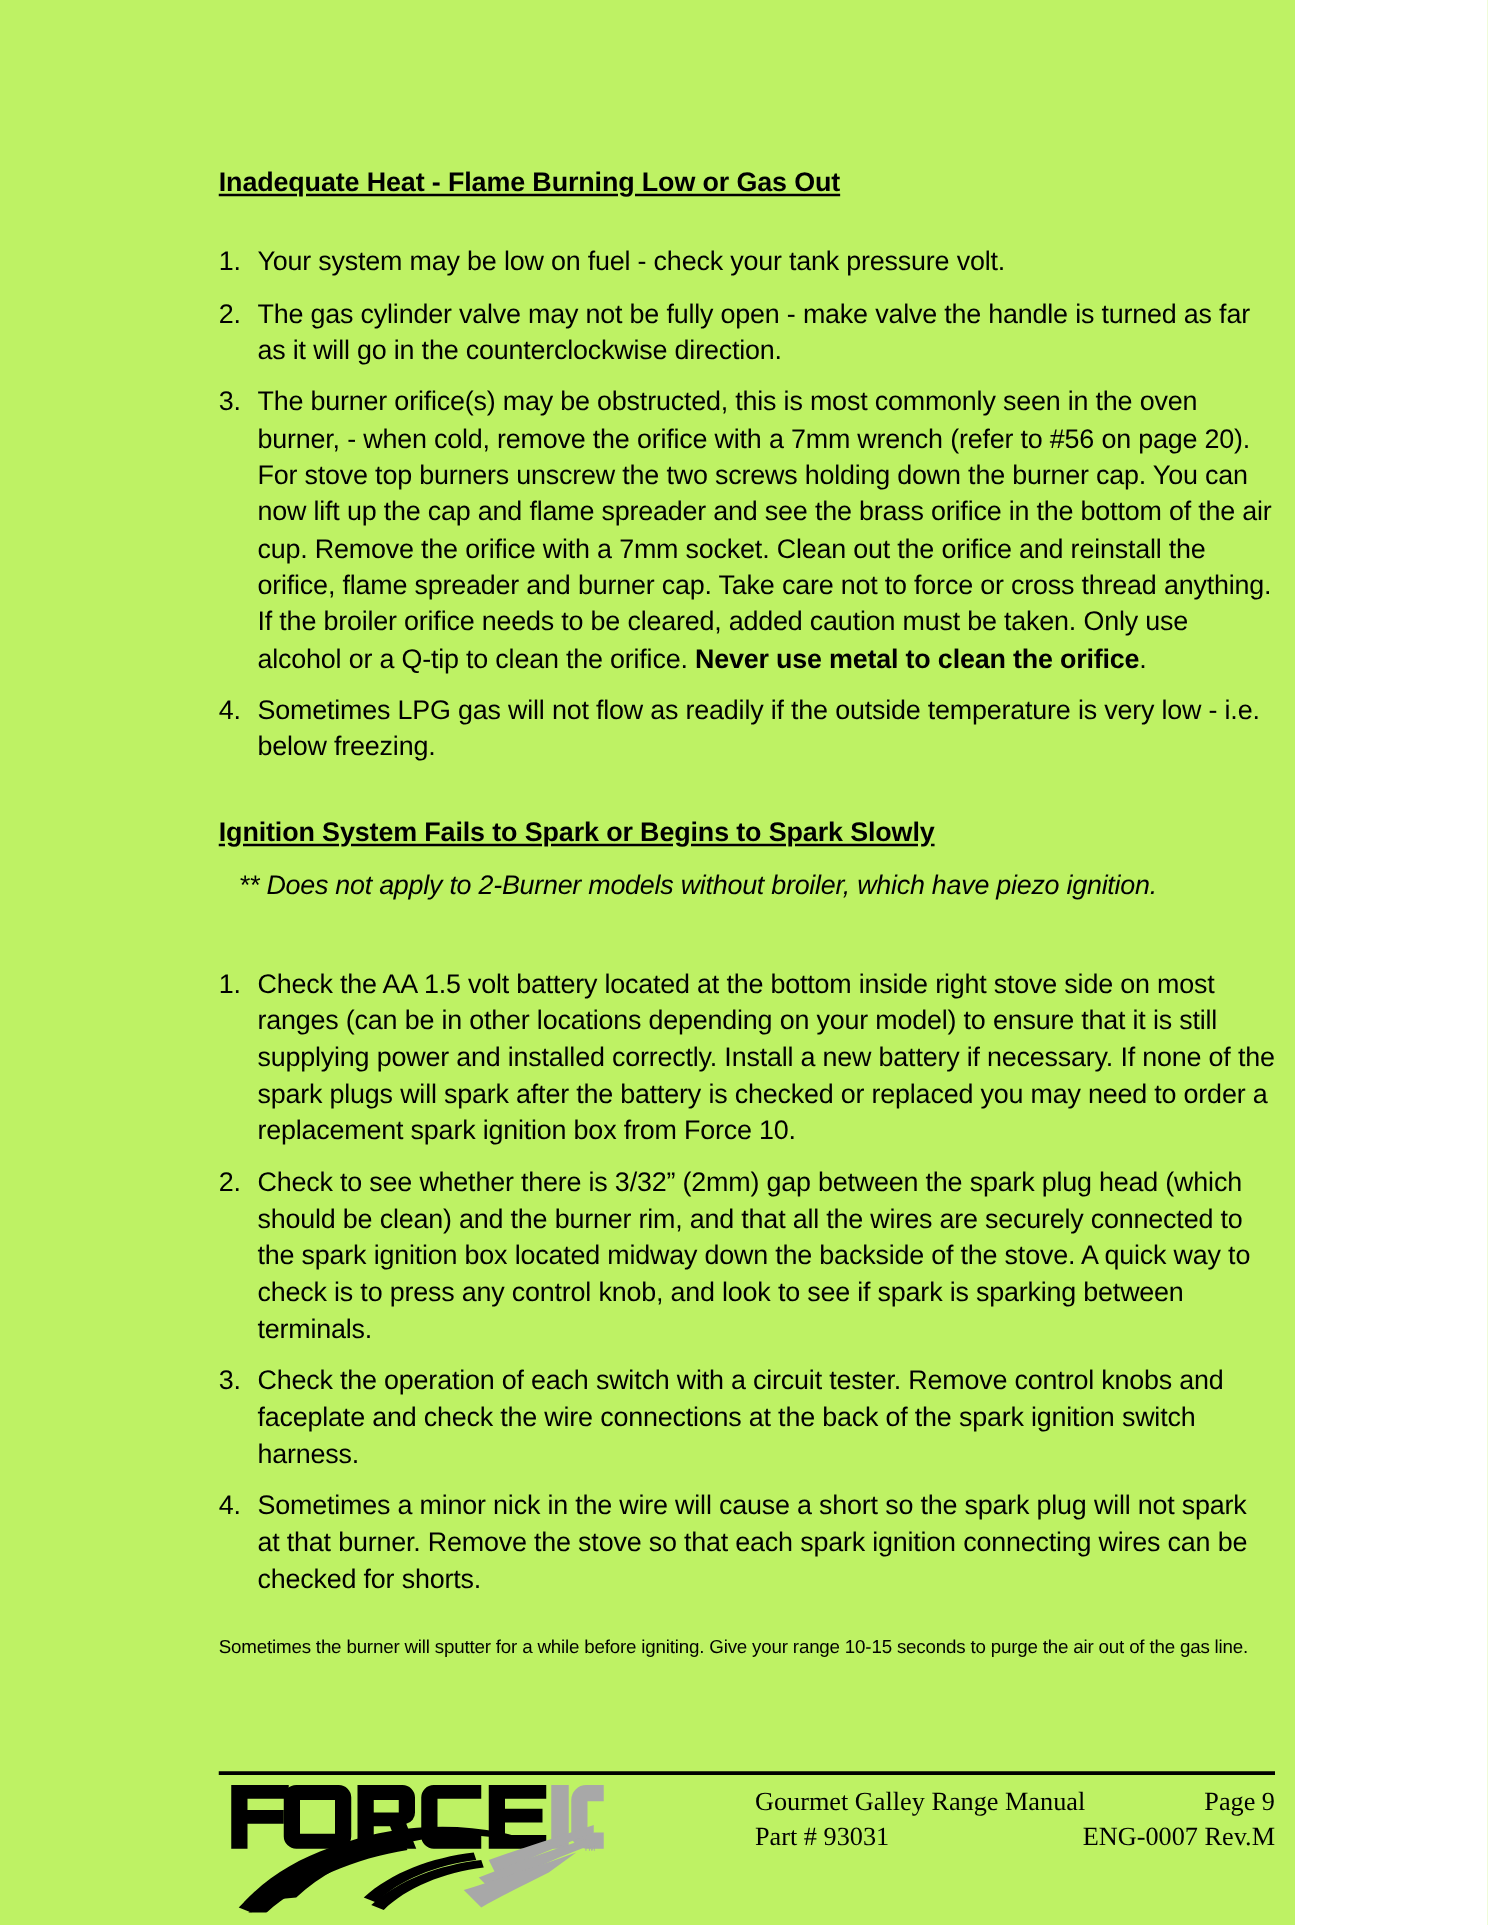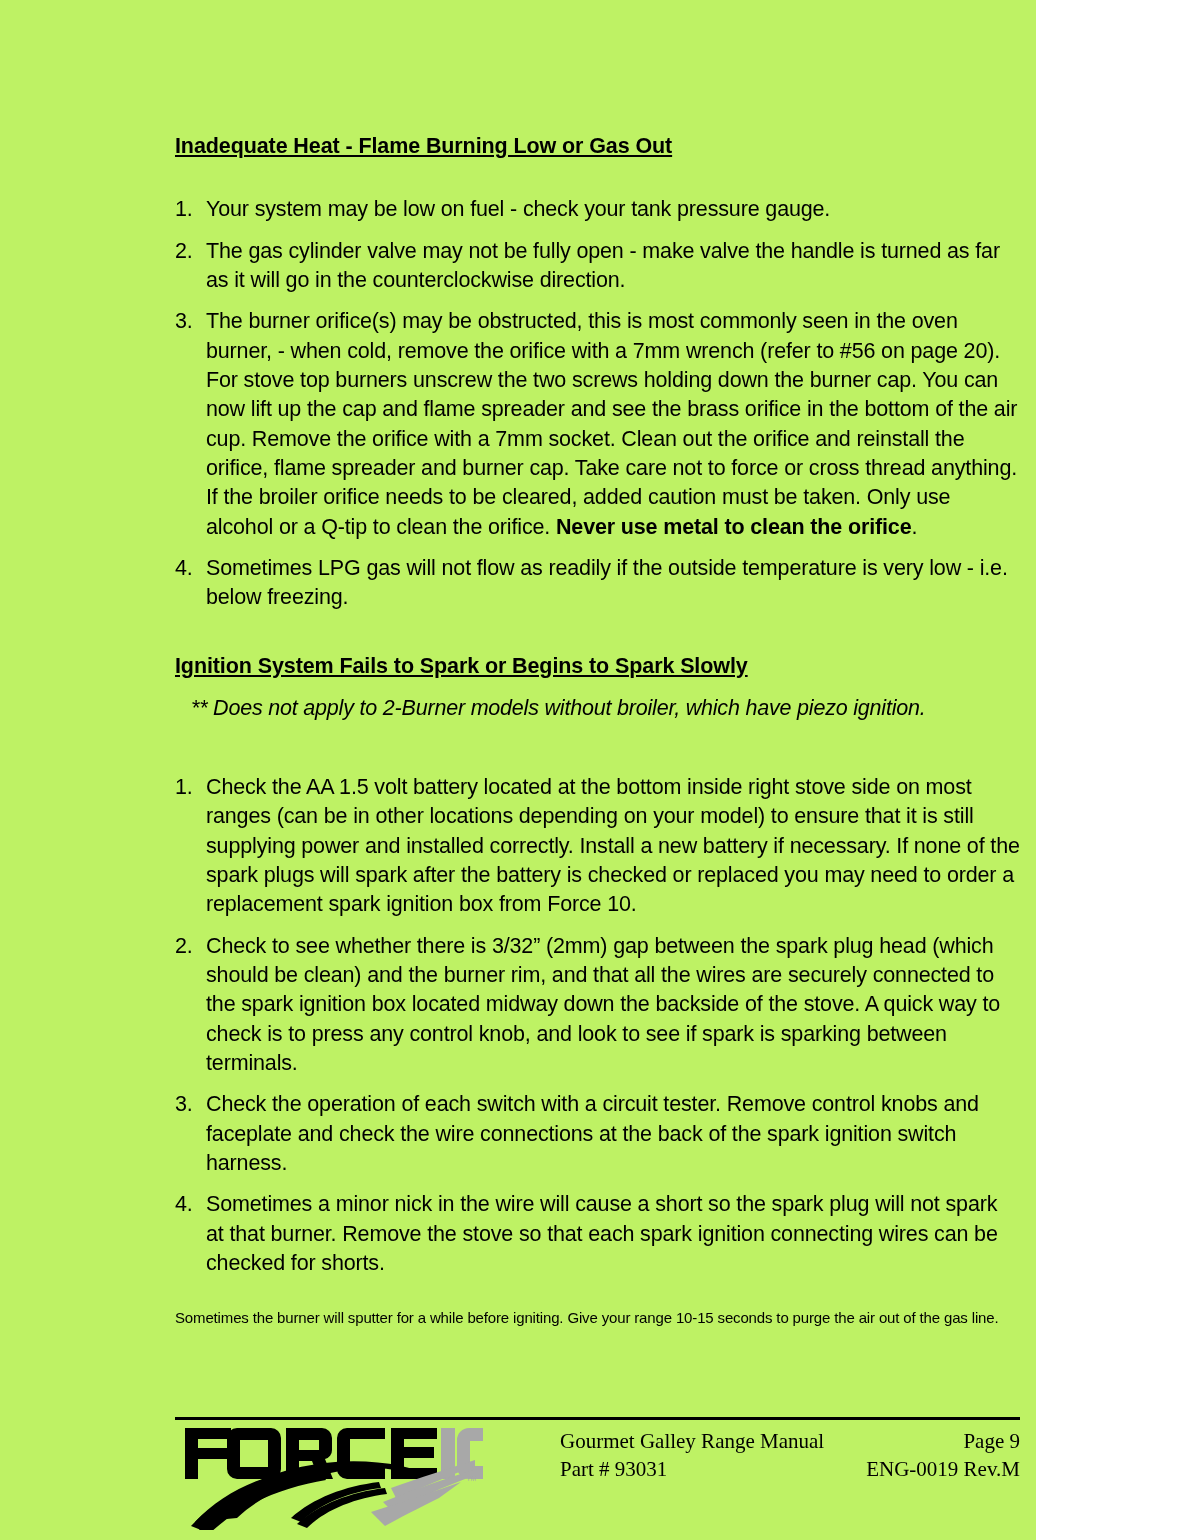--- a/index.html
+++ b/index.html
@@ -125,38 +125,39 @@
     top: 8px;
     width: 460px;
     font-family: "Liberation Serif", serif;
     font-size: 21px;
     line-height: 1.32;
   }
   .footer-row {
     display: flex;
     justify-content: space-between;
     align-items: baseline;
+    margin-left: 44px;
   }
   .footer-left-cell { text-align: left; }
   .footer-right-cell { text-align: right; }
 </style>
 </head>
 <body>
 
 <div class="page">
 
   <div class="content">
 
     <h1 class="section-heading">Inadequate Heat - Flame Burning Low or Gas Out</h1>
 
     <div class="gap-after-heading"></div>
 
     <ol class="numlist">
       <li>
-        <span class="marker">1.</span><span>Your system may be low on fuel - check your tank pressure gauge.</span>
+        <span class="marker">1.</span><span>Your system may be low on fuel - check your tank pressure volt.</span>
       </li>
       <li>
         <span class="marker">2.</span><span>The gas cylinder valve may not be fully open - make valve the handle is turned as far as it will go in the counterclockwise direction.</span>
       </li>
       <li>
         <span class="marker">3.</span><span>The burner orifice(s) may be obstructed, this is most commonly seen in the oven burner, - when cold, remove the orifice with a 7mm wrench (refer to #56 on page 20). For stove top burners unscrew the two screws holding down the burner cap. You can now lift up the cap and flame spreader and see the brass orifice in the bottom of the air cup. Remove the orifice with a 7mm socket. Clean out the orifice and reinstall the orifice, flame spreader and burner cap. Take care not to force or cross thread anything. If the broiler orifice needs to be cleared, added caution must be taken.  Only use alcohol or a Q-tip to clean the orifice.  </span><span class="bold-underline">Never use metal to clean the orifice</span><span>.</span>
       </li>
       <li>
         <span class="marker">4.</span><span>Sometimes LPG gas will not flow as readily if the outside temperature is very low - i.e. below freezing.</span>
       </li>
@@ -247,20 +248,20 @@
         </svg>
       </div>
 
       <div class="footer-text">
         <div class="footer-row">
           <span class="footer-left-cell">Gourmet Galley Range Manual</span>
           <span class="footer-right-cell">Page 9</span>
         </div>
         <div class="footer-row">
           <span class="footer-left-cell">Part # 93031</span>
-          <span class="footer-right-cell">ENG-0019 Rev.M</span>
+          <span class="footer-right-cell">ENG-0007 Rev.M</span>
         </div>
       </div>
 
     </div>
   </div>
 
 </div>
 
 </body></html>

